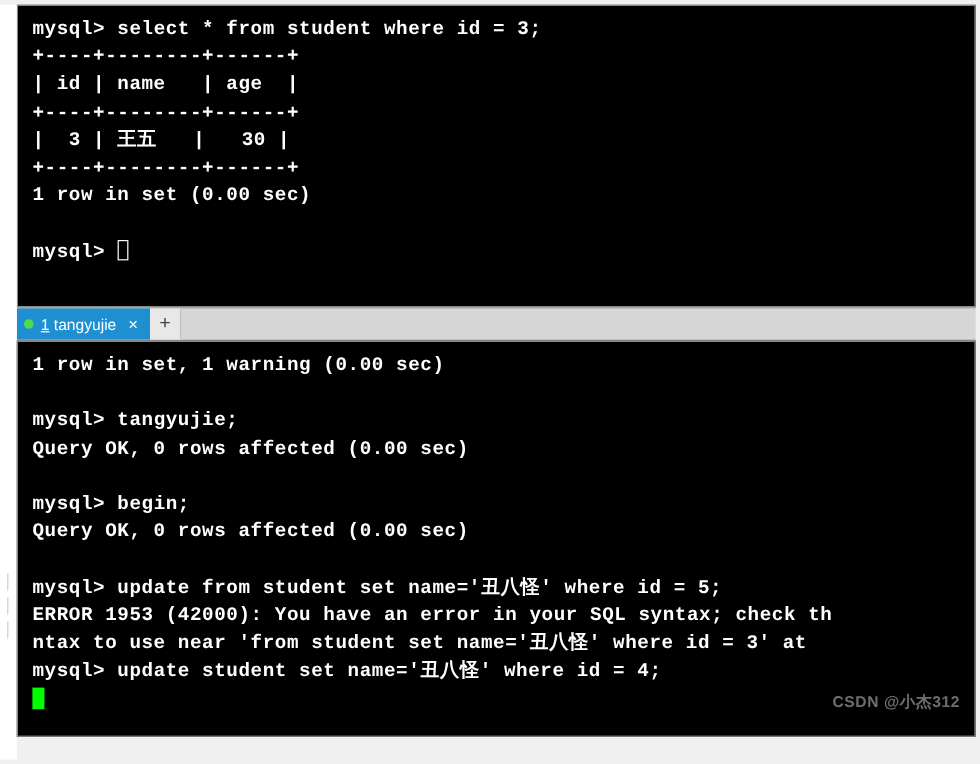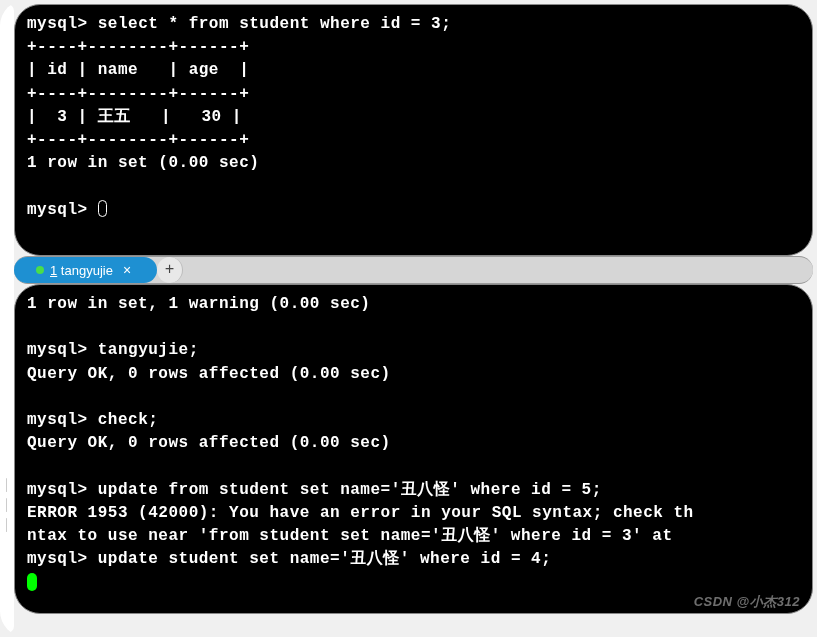--- a/index.html
+++ b/index.html
@@ -1,19 +1,18 @@
 <!DOCTYPE html>
 <html><head>
   <meta charset="utf-8">
   <style>
     * {
       margin: 0;
       padding: 0;
       box-sizing: border-box;
-      border-radius: 26px;
     }
     body {
       font-family: "Consolas", "Monaco", "Courier New", monospace;
       font-size: 16px;
       background: #f0f0f0;
       width: 817px;
       height: 637px;
       overflow: hidden;
       position: relative;
     }
@@ -56,21 +55,21 @@
       height: 28px;
       display: flex;
       align-items: stretch;
       border-top: 1px solid #999;
       border-bottom: 1px solid #999;
       margin: 0 4px 0 14px;
     }
     .tab {
       display: flex;
       align-items: center;
-      padding: 0 22px;
+      padding: 0 6px;
       font-size: 13px;
       font-family: -apple-system, "Segoe UI", sans-serif;
       gap: 6px;
       cursor: pointer;
     }
     .tab.active {
       background: #1e90d2;
       color: #ffffff;
     }
     .tab .dot {
@@ -108,27 +107,26 @@
     }
     .cursor-solid {
       display: inline-block;
       width: 10px;
       height: 18px;
       background: #00ff00;
       vertical-align: text-bottom;
     }
     .watermark {
       position: absolute;
-      bottom: 1px;
+      bottom: 18px;
       right: 12px;
       font-family: -apple-system, "Segoe UI", sans-serif;
       font-size: 13px;
       color: rgba(200,200,200,0.55);
       pointer-events: none;
-      font-style: italic;
     }
   </style>
 </head>
 <body>
 
 <div class="left-gutter">
   <div class="gutter-line" style="top:474px;height:14px"></div>
   <div class="gutter-line" style="top:494px;height:14px"></div>
   <div class="gutter-line" style="top:514px;height:14px"></div>
 </div>
@@ -150,21 +148,21 @@
     <span class="tab-close">×</span>
   </div>
   <div class="tab-add">+</div>
 </div>
 
 <div class="terminal-pane pane-bottom"><span>1 row in set, 1 warning (0.00 sec)</span>
 
 <span>mysql&gt;</span> <span>tangyujie;</span>
 <span>Query OK, 0 rows affected (0.00 sec)</span>
 
-<span>mysql&gt;</span> <span>check;</span>
+<span>mysql&gt;</span> <span>begin;</span>
 <span>Query OK, 0 rows affected (0.00 sec)</span>
 
 <span>mysql&gt;</span> <span>update from student set name='丑八怪' where id = 5;</span>
 <span>ERROR 1953 (42000): You have an error in your SQL syntax; check th</span>
 <span>ntax to use near 'from student set name='丑八怪' where id = 3' at </span>
 <span>mysql&gt;</span> <span>update student set name='丑八怪' where id = 4;</span>
 <span class="cursor-solid"></span>
 <div class="watermark">CSDN @小杰312</div></div>
 
 </body></html>

